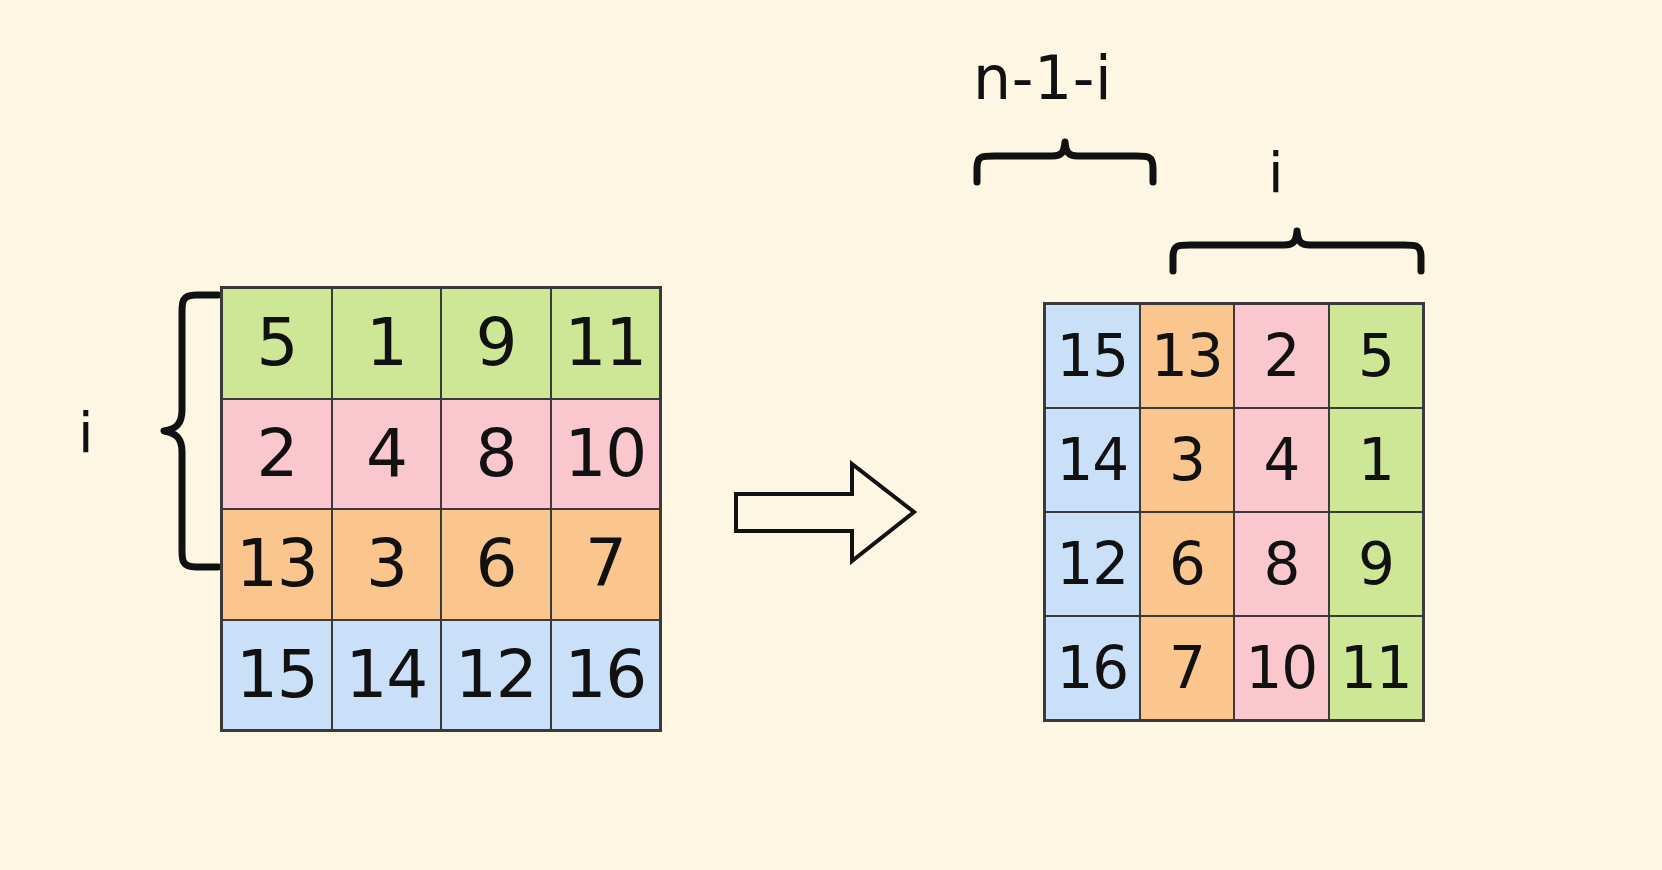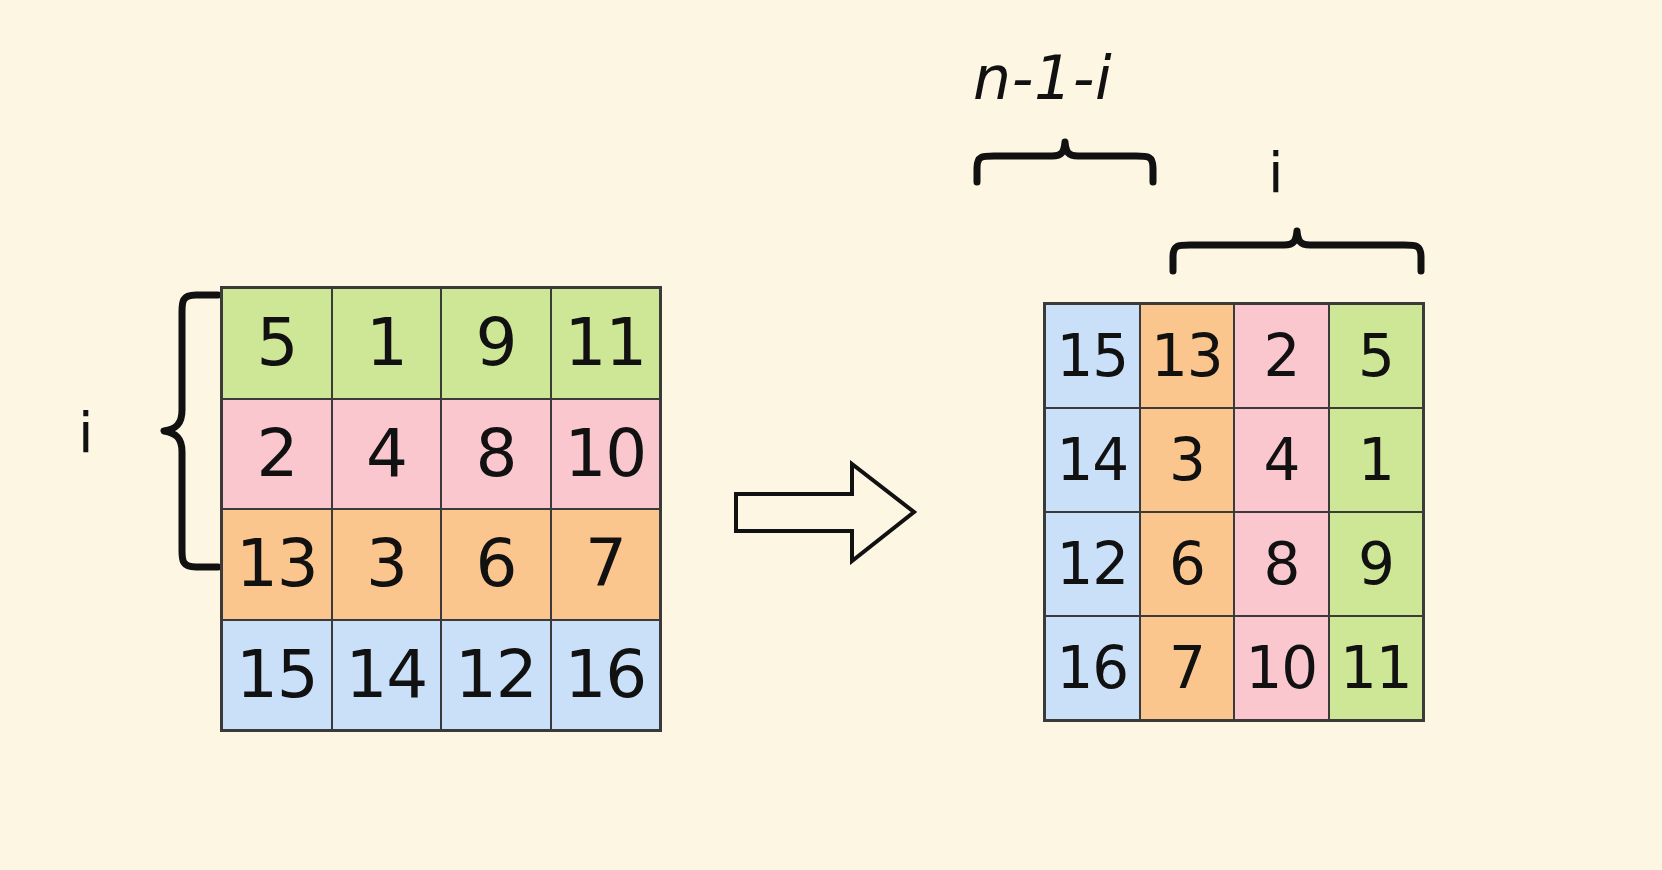--- a/index.html
+++ b/index.html
@@ -84,21 +84,20 @@
   #label-i-left {
     left: 78px;
     top: 405px;
     font-size: 56px;
   }
   #label-n1i {
     left: 973px;
     top: 48px;
     font-size: 60px;
     letter-spacing: 0.01em;
-    font-style: italic;
   }
   #label-i-top {
     left: 1268px;
     top: 145px;
     font-size: 56px;
   }
 
   
   #arrow-svg {
     position: absolute;

